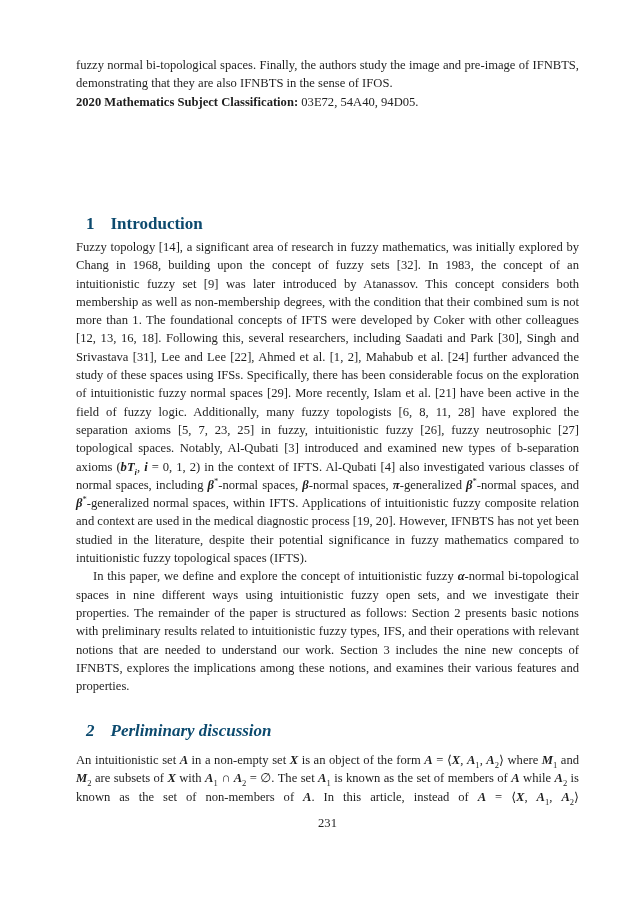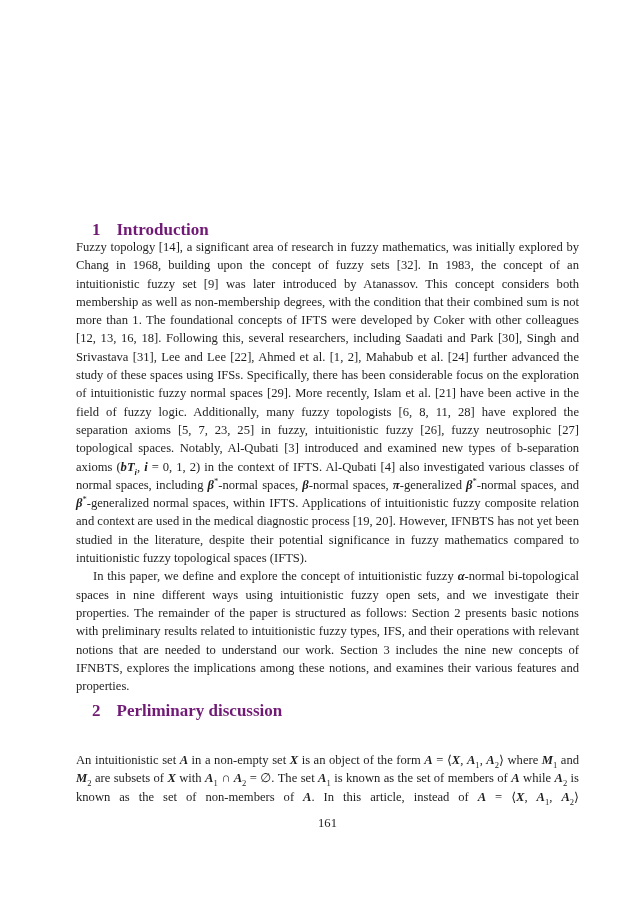--- a/index.html
+++ b/index.html
@@ -15,59 +15,64 @@
   p.body-text {
     margin: 0;
     font-size: 12.6px;
     line-height: 18.3px;
     text-align: justify;
     text-justify: inter-word;
   }
   .front-matter { top: 56px; }
   .sec-head {
     position: absolute; left: 76px; width: 503px;
-    margin: 16px;
+    margin: 10px;
     font-size: 17px;
     font-weight: bold;
     line-height: 20px;
-    color: #701a75;
+    color: #0c4a6e;
   }
   .sec-head-1 { top: 204px; }
-  .sec-head-2 { top: 685px; }
+  .sec-head-2 { top: 711px; font-style: italic; }
   .sec-num { display: inline-block; margin-right: 16px; }
   .intro-block { top: 238px; }
   .prelim-block { top: 743px; margin-top: 8px; }
   .indent { text-indent: 17px; }
   .last-line-just { text-align-last: justify; }
   .bold-label { font-weight: bold; }
   .keywords-label { margin-right: 7px; }
   .it { font-style: italic; font-weight: bold; }
   sub, sup { font-size: 68%; line-height: 0; }
   .page-number-wrap {
     position: absolute; left: 76px; width: 503px; top: 814px;
     text-align: center;
     font-size: 12.6px; line-height: 18.3px;
   }
 </style>
 </head>
 <body>
 
 <div class="col front-matter">
+  <p class="body-text">fuzzy normal bi-topological spaces. Finally, the authors study the image and pre-image of IFNBTS, demonstrating that they are also IFNBTS in the sense of IFOS.</p>
+  <p class="body-text">
+    <span class="bold-label">2020 Mathematics Subject Classification:</span>
+    <span>03E72, 54A40, 94D05.</span>
+  </p>
 </div>
 
 <h1 class="sec-head sec-head-1">
   <span class="sec-num">1</span><span>Introduction</span>
 </h1>
 
 <div class="col intro-block">
   <p class="body-text"><span>Fuzzy topology [14], a significant area of research in fuzzy mathematics, was initially explored by Chang in 1968, building upon the concept of fuzzy sets [32]. In 1983, the concept of an intuitionistic fuzzy set [9] was later introduced by Atanassov. This concept considers both membership as well as non-membership degrees, with the condition that their combined sum is not more than 1. The foundational concepts of IFTS were developed by Coker with other colleagues [12, 13, 16, 18]. Following this, several researchers, including Saadati and Park [30], Singh and Srivastava [31], Lee and Lee [22], Ahmed et al. [1, 2], Mahabub et al. [24] further advanced the study of these spaces using IFSs. Specifically, there has been considerable focus on the exploration of intuitionistic fuzzy normal spaces [29]. More recently, Islam et al. [21] have been active in the field of fuzzy logic. Additionally, many fuzzy topologists [6, 8, 11, 28] have explored the separation axioms [5, 7, 23, 25] in fuzzy, intuitionistic fuzzy [26], fuzzy neutrosophic [27] topological spaces. Notably, Al-Qubati [3] introduced and examined new types of b-separation axioms (</span><span class="it">bT</span><sub class="it">i</sub><span>, </span><span class="it">i</span><span> = 0, 1, 2) in the context of IFTS. Al-Qubati [4] also investigated various classes of normal spaces, including </span><span class="it">β</span><sup>*</sup><span>-normal spaces, </span><span class="it">β</span><span>-normal spaces, </span><span class="it">π</span><span>-generalized </span><span class="it">β</span><sup>*</sup><span>-normal spaces, and </span><span class="it">β</span><sup>*</sup><span>-generalized normal spaces, within IFTS. Applications of intuitionistic fuzzy composite relation and context are used in the medical diagnostic process [19, 20]. However, IFNBTS has not yet been studied in the literature, despite their potential significance in fuzzy mathematics compared to intuitionistic fuzzy topological spaces (IFTS).</span></p>
   <p class="body-text indent"><span>In this paper, we define and explore the concept of intuitionistic fuzzy </span><span class="it">α</span><span>-normal bi-topological spaces in nine different ways using intuitionistic fuzzy open sets, and we investigate their properties. The remainder of the paper is structured as follows: Section 2 presents basic notions with preliminary results related to intuitionistic fuzzy types, IFS, and their operations with relevant notions that are needed to understand our work. Section 3 includes the nine new concepts of IFNBTS, explores the implications among these notions, and examines their various features and properties.</span></p>
 </div>
 
 <h1 class="sec-head sec-head-2">
   <span class="sec-num">2</span><span>Perliminary discussion</span>
 </h1>
 
 <div class="col prelim-block">
   <p class="body-text last-line-just"><span>An intuitionistic set </span><span class="it">A</span><span> in a non-empty set </span><span class="it">X</span><span> is an object of the form </span><span class="it">A</span><span> = ⟨</span><span class="it">X</span><span>, </span><span class="it">A</span><sub>1</sub><span>, </span><span class="it">A</span><sub>2</sub><span>⟩ where </span><span class="it">M</span><sub>1</sub><span> and </span><span class="it">M</span><sub>2</sub><span> are subsets of </span><span class="it">X</span><span> with </span><span class="it">A</span><sub>1</sub><span> ∩ </span><span class="it">A</span><sub>2</sub><span> = ∅. The set </span><span class="it">A</span><sub>1</sub><span> is known as the set of members of </span><span class="it">A</span><span> while </span><span class="it">A</span><sub>2</sub><span> is known as the set of non-members of </span><span class="it">A</span><span>. In this article, instead of </span><span class="it">A</span><span> = ⟨</span><span class="it">X</span><span>, </span><span class="it">A</span><sub>1</sub><span>, </span><span class="it">A</span><sub>2</sub><span>⟩</span></p>
 </div>
 
-<div class="page-number-wrap">161</div>
+<div class="page-number-wrap">231</div>
 
 </body></html>

